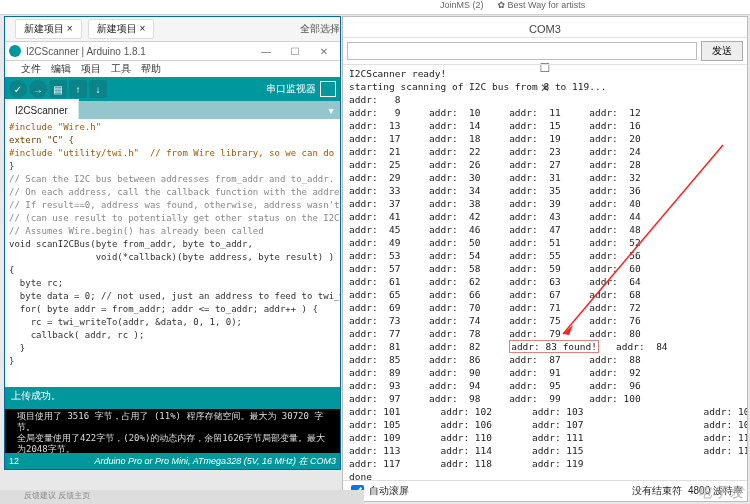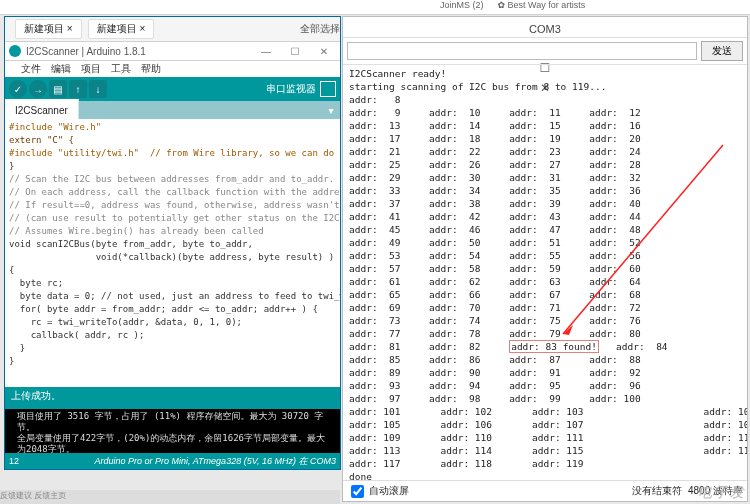--- a/index.html
+++ b/index.html
@@ -45,21 +45,21 @@
   .serial-input { height:22px; display:flex; align-items:center; gap:4px; padding:2px 4px; border-bottom:1px solid #e0e0e0; }
   .serial-input input { flex:1; height:16px; border:1px solid #bbb; font-size:10px; padding:0 3px; }
   .serial-input button { height:20px; font-size:10px; padding:0 10px; border:1px solid #aaa; background:#eee; }
   .serial-out { flex:1; overflow:hidden; font-family: Consolas, monospace; font-size:9.5px; line-height:13px; padding:2px 6px; color:#222; white-space:pre; position:relative; }
   .highlight { border:1px solid #e08080; padding:0 1px; }
   .arrow { position:absolute; pointer-events:none; }
   .serial-footer { height:20px; border-top:1px solid #ddd; display:flex; align-items:center; gap:6px; padding:0 4px; font-size:10px; }
   .serial-footer label { display:flex; align-items:center; gap:2px; }
   .serial-footer .opt { margin-left:auto; }
 
-  .bottombar { position:absolute; bottom:0; left:0; width:340px; height:14px; background:#ddd; font-size:8px; color:#888; padding-left:0; }
+  .bottombar { position:absolute; bottom:0; left:0; width:340px; height:14px; background:#ddd; font-size:8px; color:#888; padding-left:24px; }
   .watermark { position:absolute; right:4px; bottom:2px; font-size:14px; color:#b8b8b8; letter-spacing:2px; font-style:italic; pointer-events:none; }
 </style>
 </head>
 <body>
 
 <div class="screen">
 
   <div class="topbar">
     <span>JoinMS (2)</span>
     <span>✿ Best Way for artists</span>

